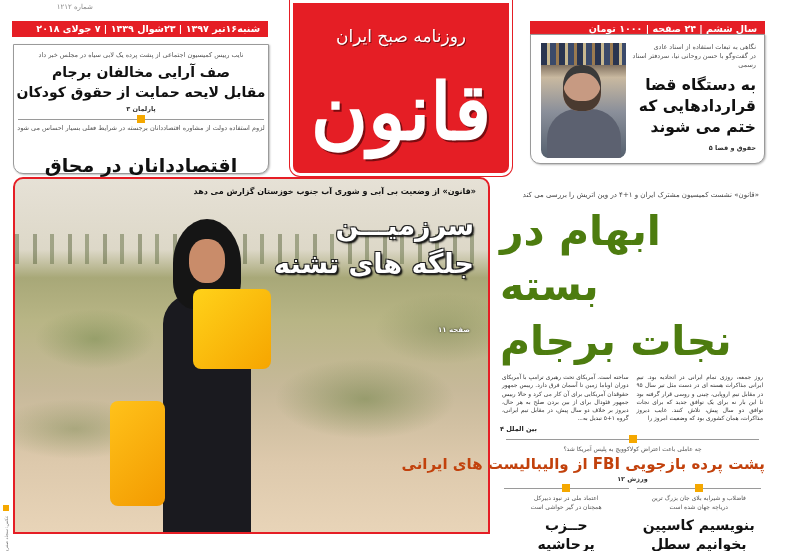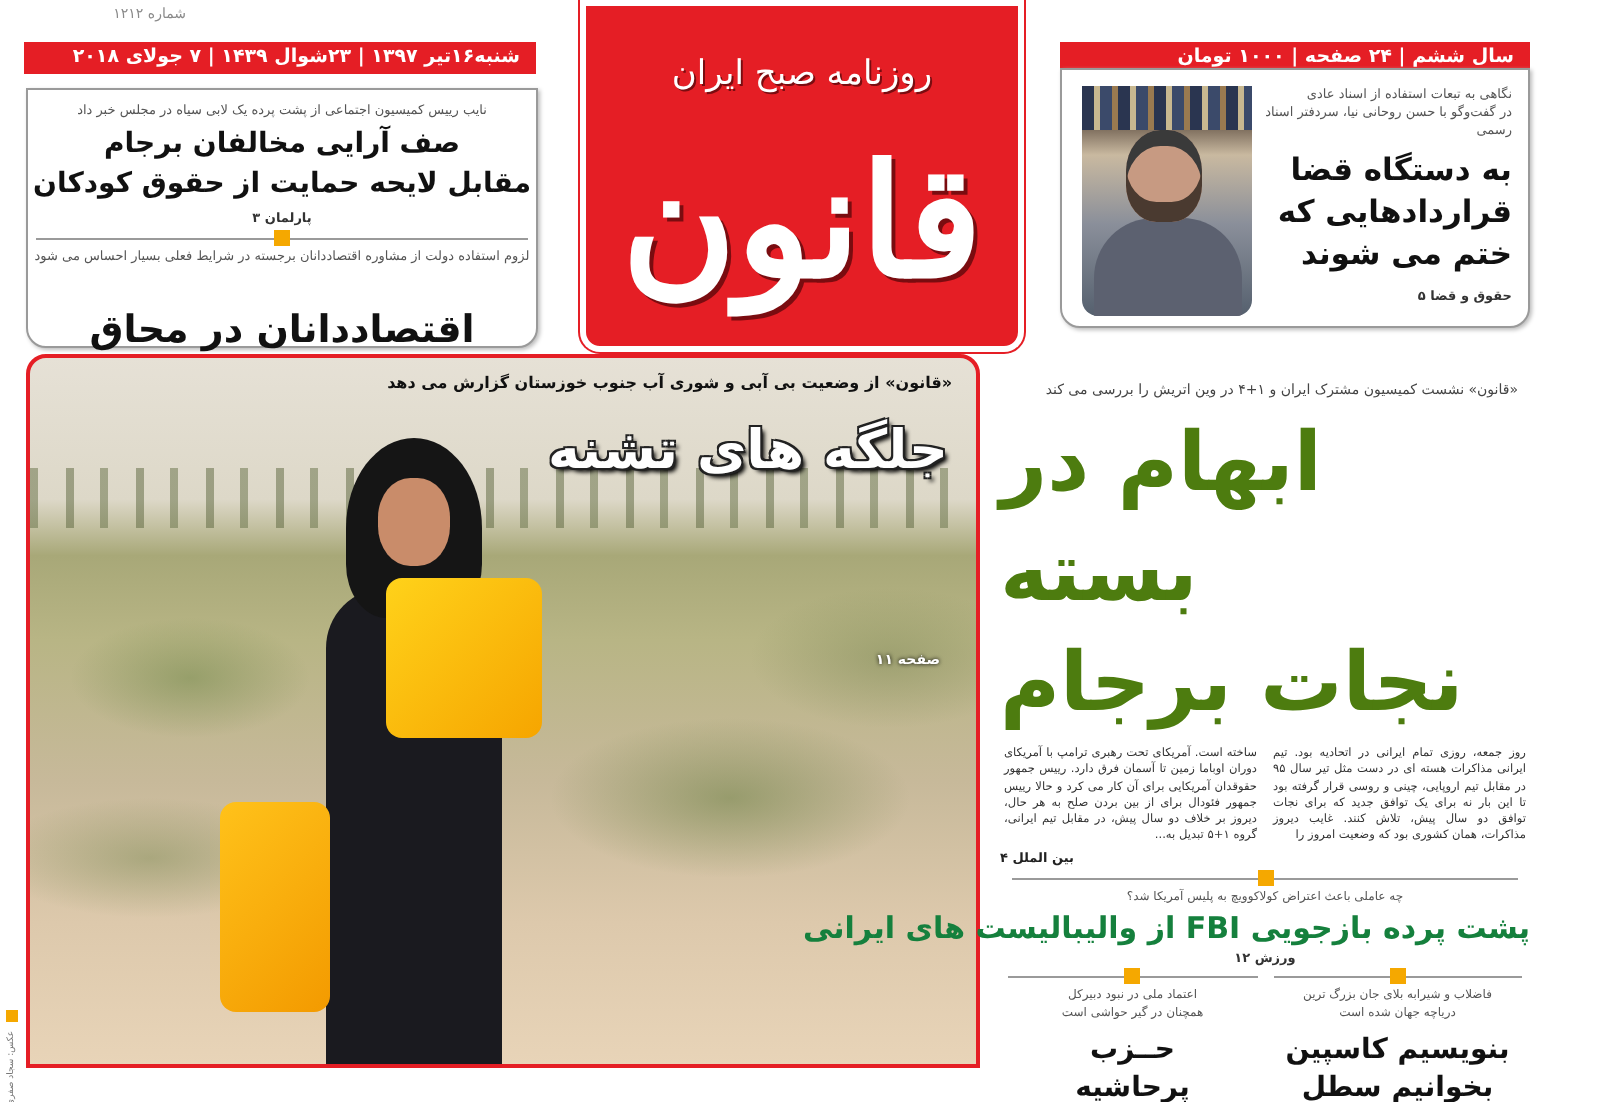--- a/index.html
+++ b/index.html
@@ -69,21 +69,21 @@
   .credit-text { position: absolute; left: -14px; top: 26px; width: 36px; font-size: 4.5px; color: #777; transform: rotate(-90deg); white-space: nowrap; text-align: center; }
 
   
   .main-col { left: 500px; top: 190px; width: 265px; height: 357px; }
   .mc-kicker { font-size: 7px; color: #444; text-align: right; padding-right: 6px; line-height: 10px; white-space: nowrap; }
   .mc-title { font-size: 41px; font-weight: bold; line-height: 55px; text-align: left; color: #4d7c0f; margin-top: 4px; letter-spacing: -1px; }
   .mc-body { display: flex; flex-direction: row; gap: 8px; margin-top: 4px; padding: 0 2px; }
   .mc-body p { flex: 1; font-size: 5.8px; line-height: 8.3px; color: #333; text-align: justify; }
   .mc-ref { font-size: 6.5px; font-weight: bold; text-align: left; color: #222; margin-top: 2px; }
   .mc-sub-kicker { font-size: 6px; color: #555; text-align: center; margin-top: 1px; }
-  .mc-fbi { font-size: 15px; font-weight: bold; text-align: center; line-height: 20px; color: #15803d; white-space: nowrap; margin-top: 2px; }
+  .mc-fbi { font-size: 15px; font-weight: bold; text-align: center; line-height: 20px; color: #c2410c; white-space: nowrap; margin-top: 2px; }
 
   .bottom-row { display: flex; flex-direction: row; margin-top: 0; }
   .bcol { flex: 1; text-align: center; }
   .bcol .kicker { font-size: 6px; line-height: 9px; }
   .bcol .bt { font-size: 14px; font-weight: bold; line-height: 19px; color: #111; margin-top: 5px; }
 </style>
 </head>
 <body>
 
 <div class="abs issue-no">شماره ۱۲۱۲</div>
@@ -135,20 +135,21 @@
   <div class="pp-shrubs"></div>
   <div class="pp-woman">
     <div class="pp-dress"></div>
     <div class="pp-hijab"></div>
     <div class="pp-face"></div>
   </div>
   <div class="pp-can1"></div>
   <div class="pp-can2"></div>
   <div class="pp-kicker">«قانون» از وضعیت بی آبی و شوری آب جنوب خوزستان گزارش می دهد</div>
   <div class="pp-title">
+    <div>سرزمیـــن</div>
     <div>جلگه های تشنه</div>
   </div>
   <div class="pp-ref">صفحه ۱۱</div>
 </div>
 
 <div class="abs credit">
   <span class="credit-dot"></span>
   <span class="credit-text">عکس: سجاد صفری</span>
 </div>
 

